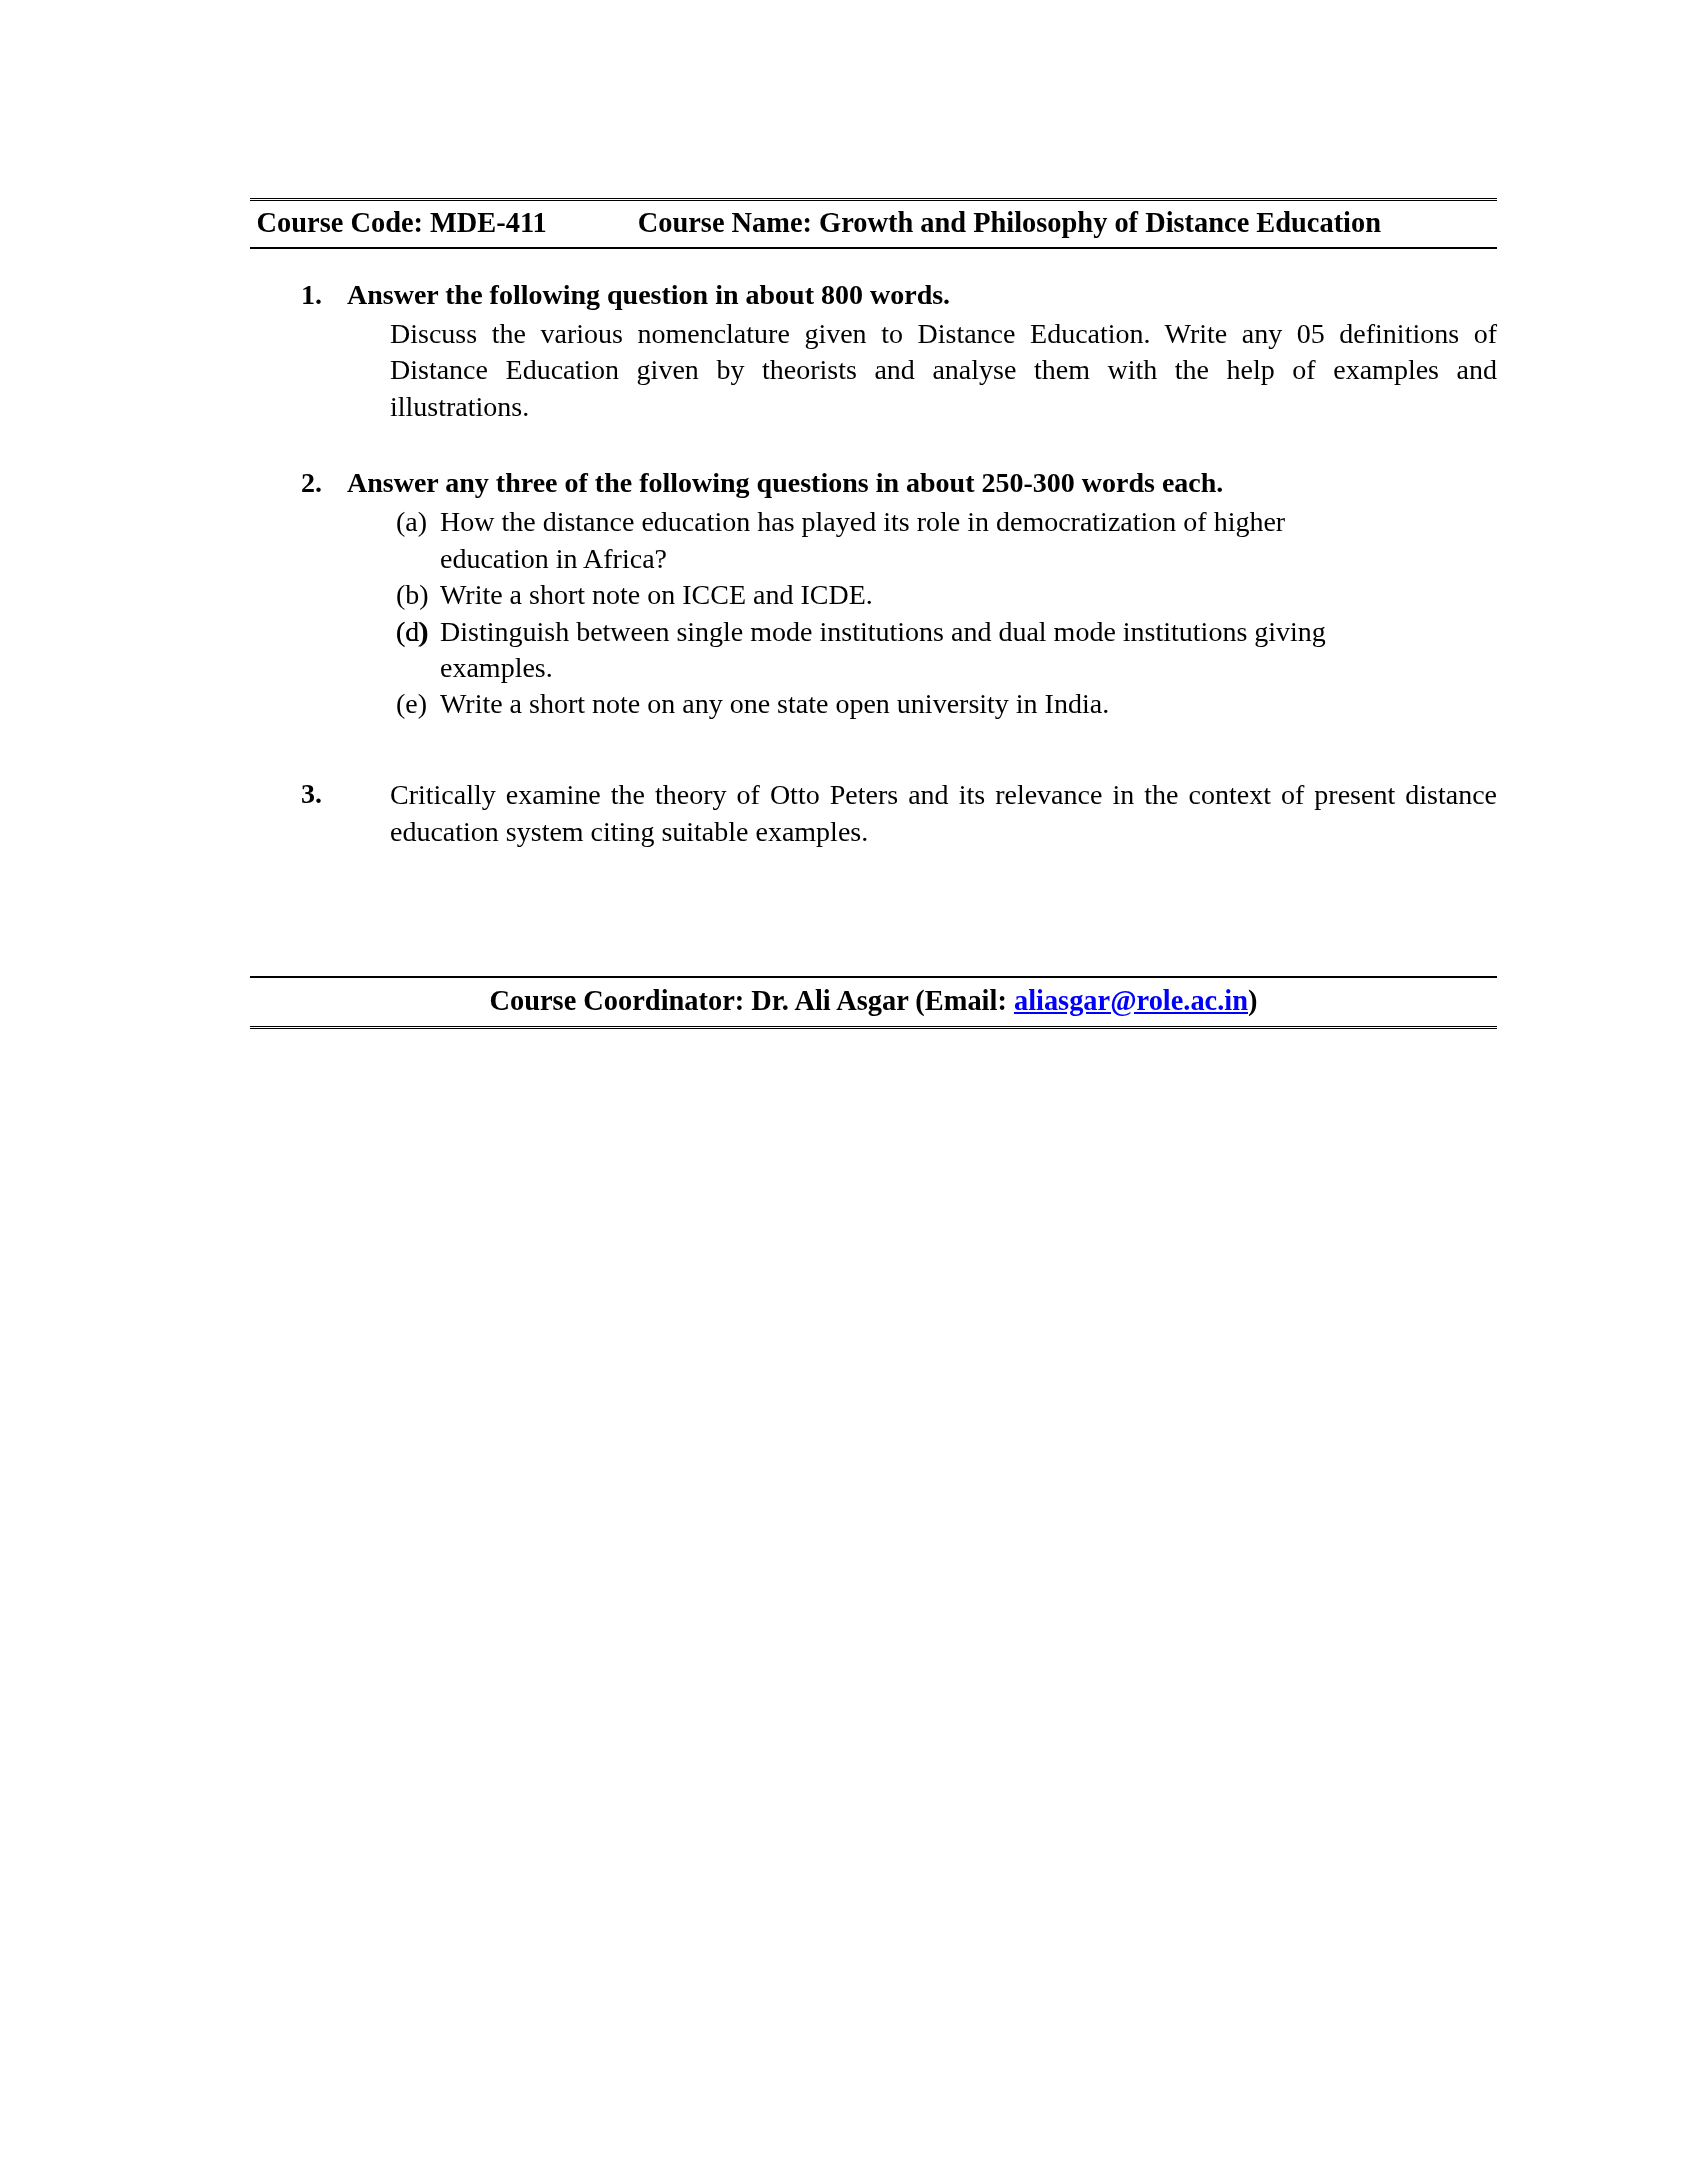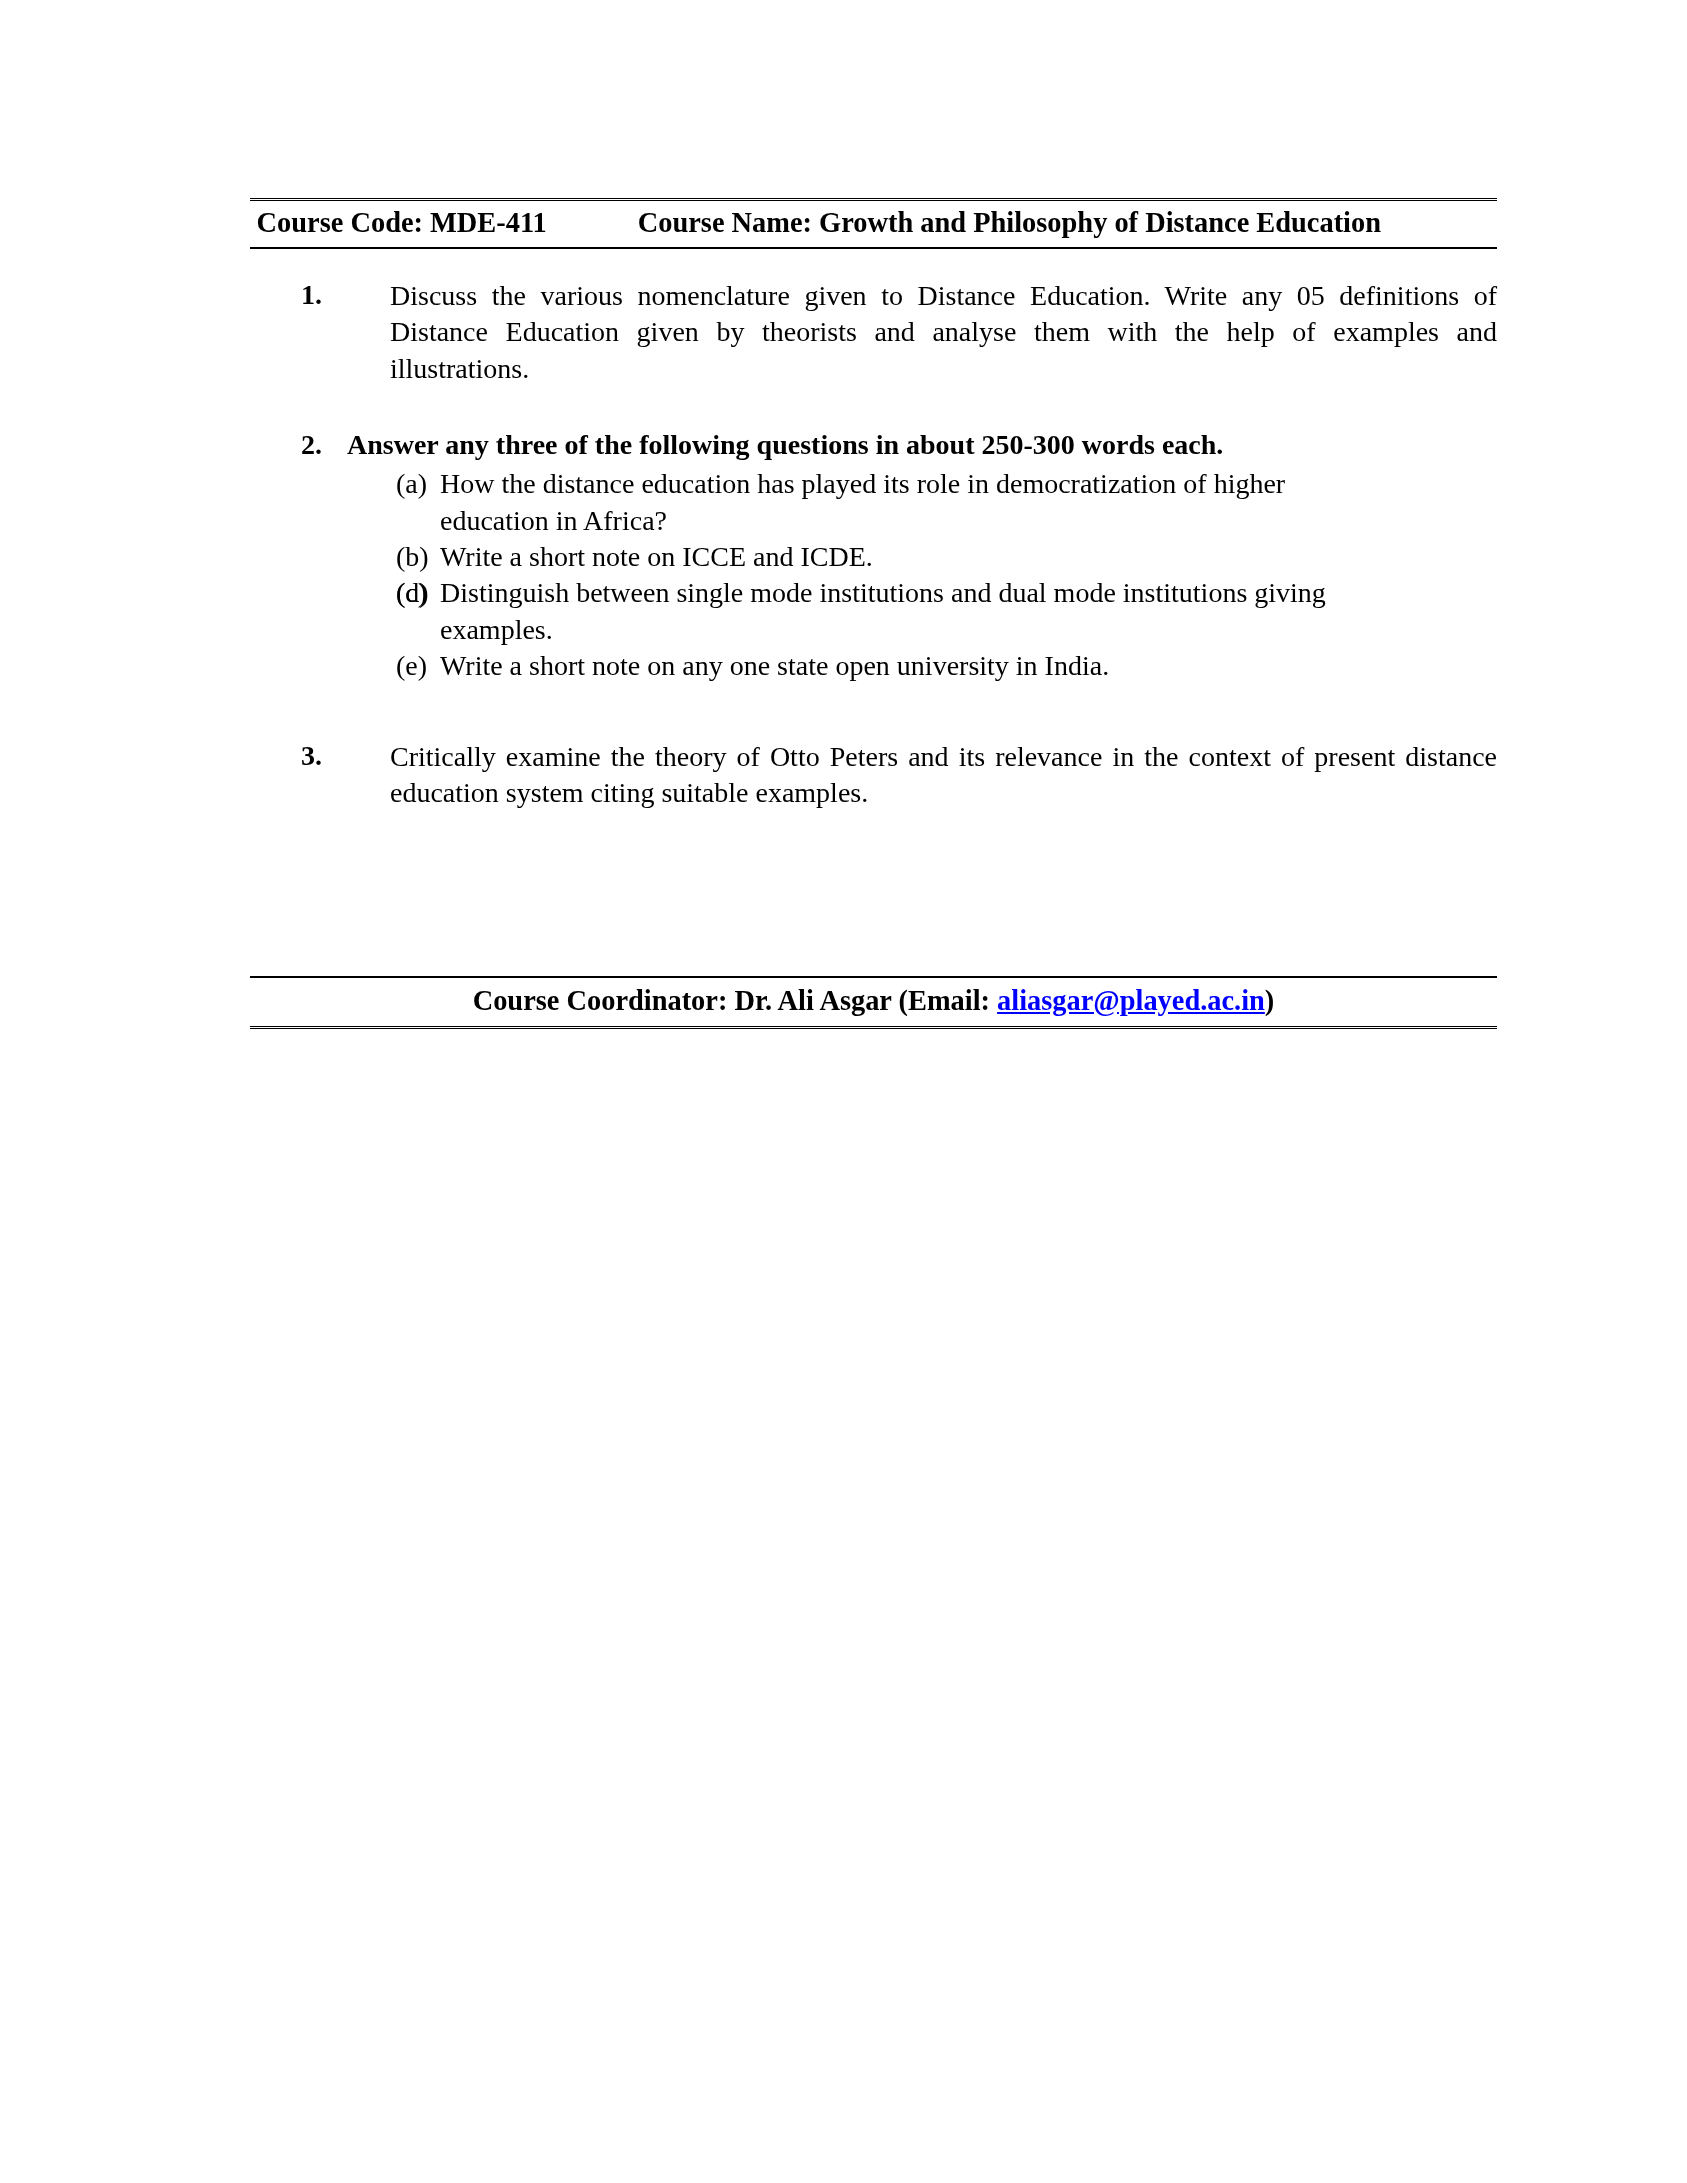--- a/index.html
+++ b/index.html
@@ -143,20 +143,21 @@
     <div class="header-band">
       <div class="header-row">
         <span class="header-code">Course Code: MDE-411</span>
         <span class="header-name">Course Name: Growth and Philosophy of Distance Education</span>
       </div>
     </div>
 
     <div class="q-block">
       <div class="q-head">
         <span class="q-num">1.</span>
+        <span>Answer the following question in about 800 words.</span>
       </div>
       <div class="q-body">Discuss the various nomenclature given to Distance Education. Write any 05 definitions of Distance Education given by theorists and analyse them with the help of examples and illustrations.</div>
     </div>
 
     <div class="gap-after-q1"></div>
 
     <div class="q-block">
       <div class="q-head">
         <span class="q-num">2.</span>
         <span>Answer any three of the following questions in about 250-300 words each.</span>
@@ -197,18 +198,18 @@
       <div class="q-head">
         <span class="q-num">3.</span>
       </div>
       <div class="q-body">Critically examine the theory of Otto Peters and its relevance in the context of present distance education system citing suitable examples.</div>
     </div>
 
   </div>
 
   <div class="footer-band">
     <div class="footer-text">
-      <span>Course Coordinator: Dr. Ali Asgar (Email: </span><a class="footer-email" href="#">aliasgar@played.ac.in</a><span>)</span>
+      <span>Course Coordinator: Dr. Ali Asgar (Email: </span><a class="footer-email" href="#">aliasgar@role.ac.in</a><span>)</span>
     </div>
   </div>
 
 </div>
 
 
 </body></html>

